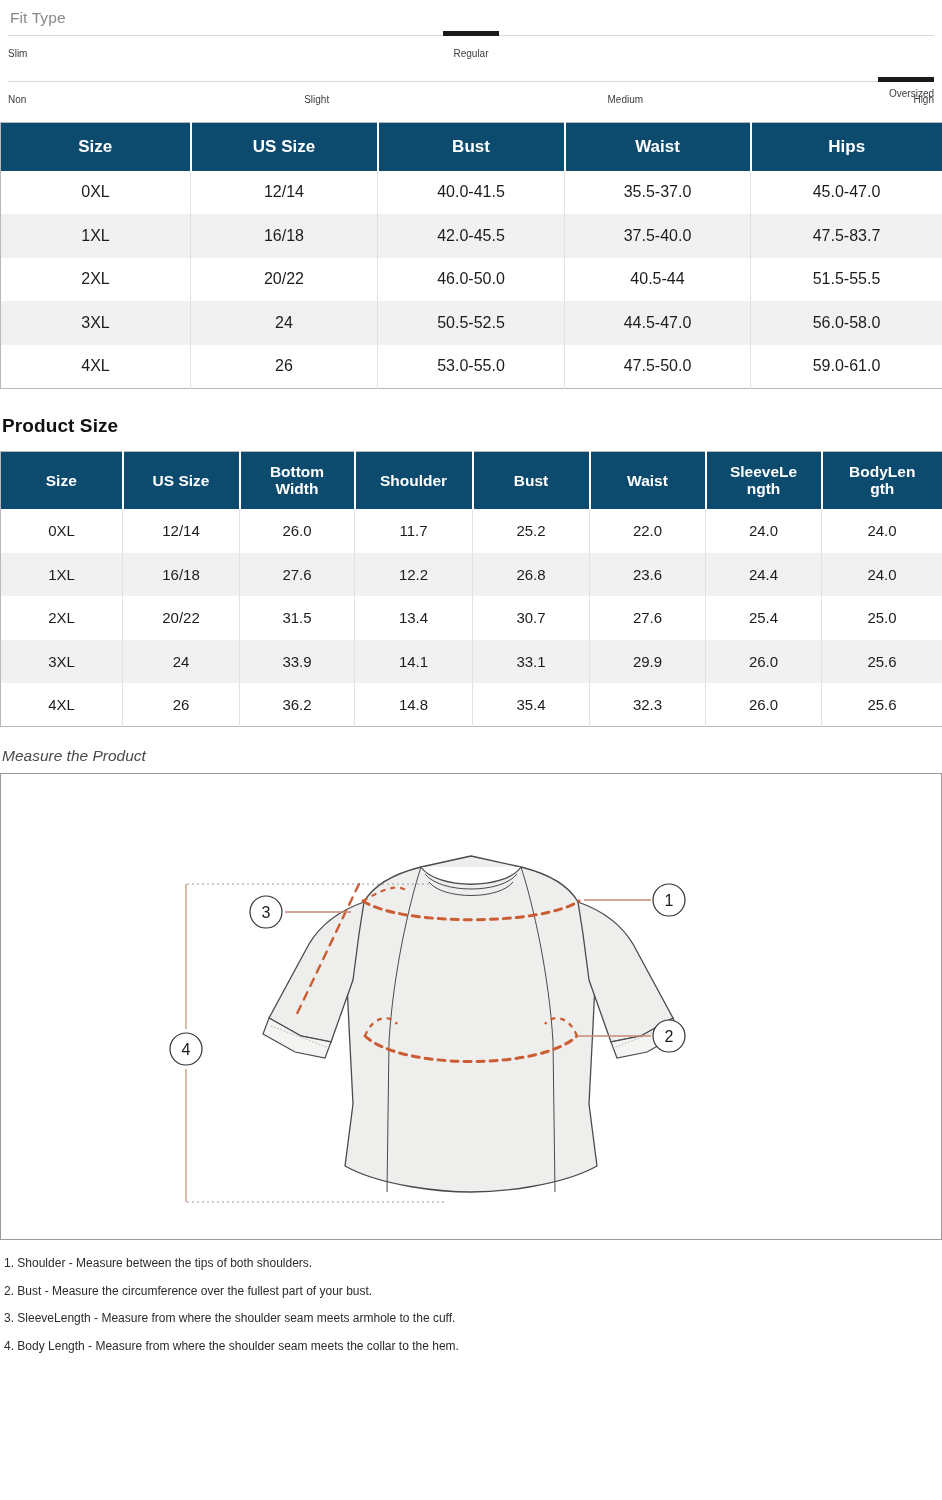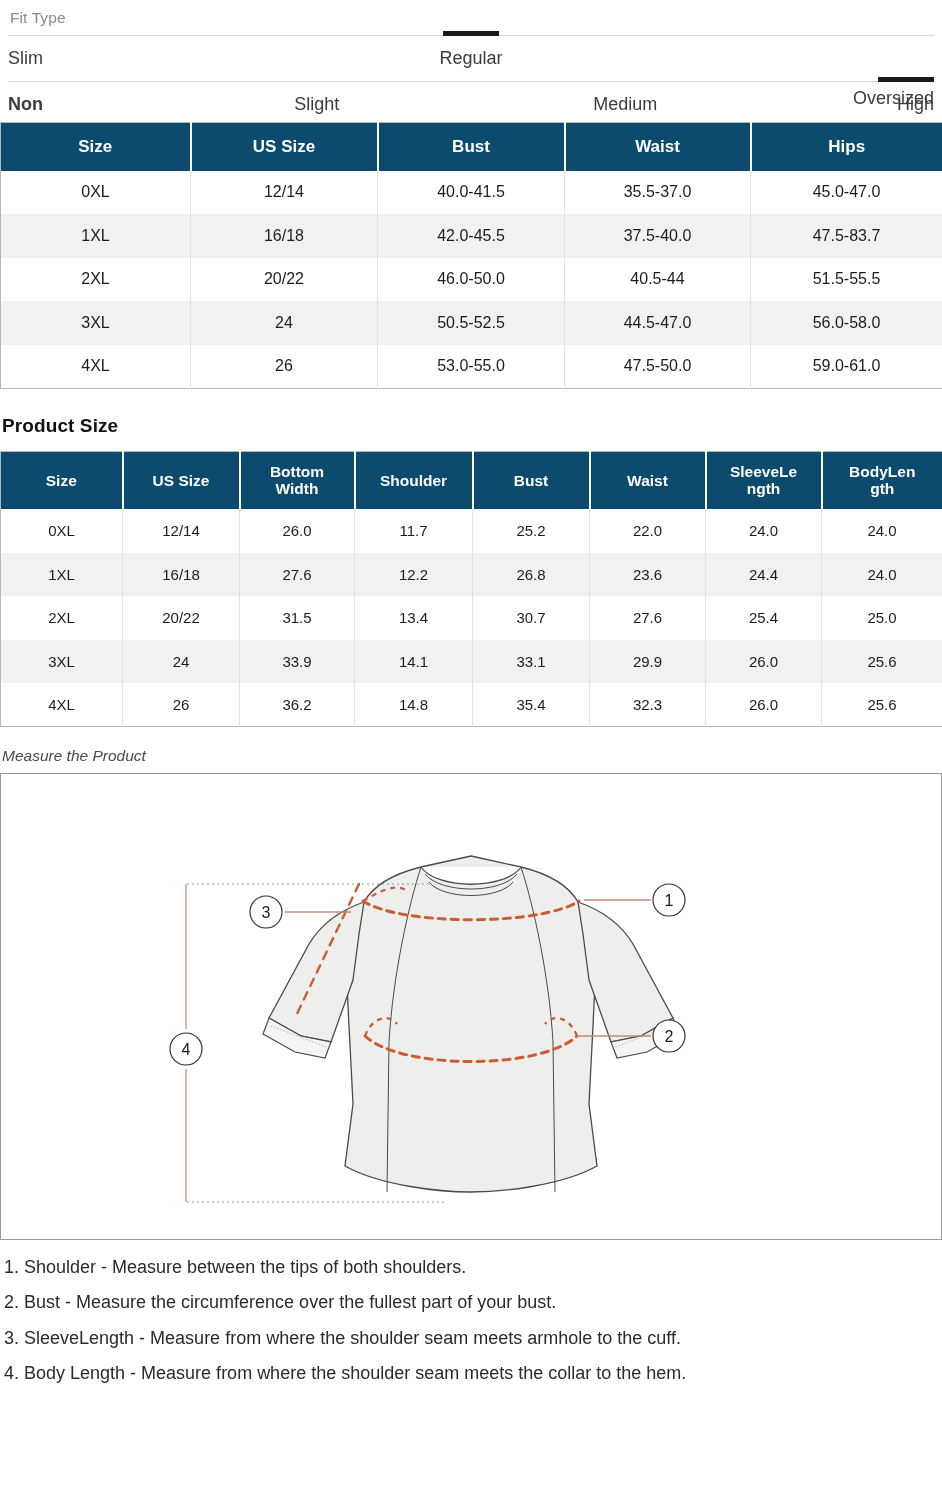--- a/index.html
+++ b/index.html
@@ -29,21 +29,21 @@
   }
   .slider-thumb {
     position: absolute; top: 1px; height: 5px;
     background: #1a1a1a;
   }
   .slider-labels {
     position: relative; height: 34px;
   }
   .slider-labels span {
     position: absolute; top: 6px;
-    font-size: 18px; color: #3c3c3c; white-space: nowrap;
+    font-size: 10px; color: #3c3c3c; white-space: nowrap;
   }
 
   
   .section-title {
     font-size: 19px; font-weight: bold; color: #111;
     margin: 26px 0 14px 2px; letter-spacing: .1px;
   }
 
   
   table.size-table {
@@ -81,21 +81,21 @@
   .diagram-box {
     border: 1px solid #9a9a9a;
     height: 467px; width: 942px; position: relative;
     background: #fff; overflow: hidden;
   }
   .diagram-box svg { display: block; }
 
   
   .notes { margin: 16px 0 0 4px; }
   .notes p {
-    margin: 0 0 12px 0; font-size: 18px; color: #2b2b2b; line-height: 1.3;
+    margin: 0 0 12px 0; font-size: 12px; color: #2b2b2b; line-height: 1.3;
   }
 </style>
 </head>
 <body>
 
 <div class="page">
 
   <div class="slider-block">
     <div class="slider-caption">Fit Type</div>
     <div class="slider-track-wrap">
@@ -108,21 +108,21 @@
         <span style="left: auto; right: 8px; margin-top: 40px;">Oversized</span>
       </div>
   </div>
 
   <div class="slider-block">
     <div class="slider-track-wrap">
       <div class="slider-track"></div>
       <div class="slider-thumb" id="stretch-thumb" style="left: 878px; width: 56px;"></div>
     </div>
     <div class="slider-labels" id="stretch-labels">
-        <span style="left: 8px; font-weight: bold;">Non</span>
+        <span style="left: 8px;">Non</span>
         <span style="left: 316.667px; transform: translateX(-50%);">Slight</span>
         <span style="left: 625.333px; transform: translateX(-50%);">Medium</span>
         <span style="left: auto; right: 8px;">High</span>
       </div>
   </div>
 
   <table class="size-table" id="body-size-table">
     <colgroup>
       <col style="width:190px">
         <col style="width:187px">

